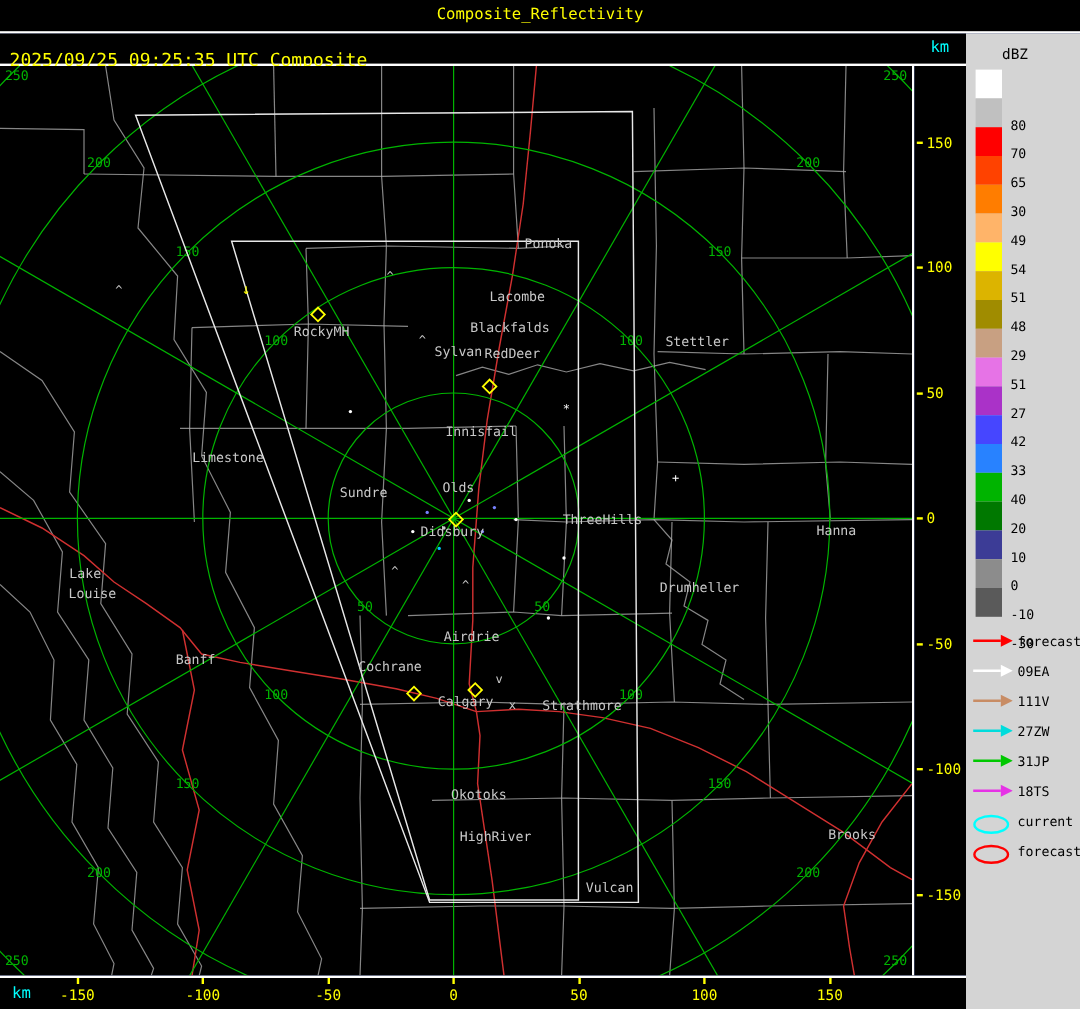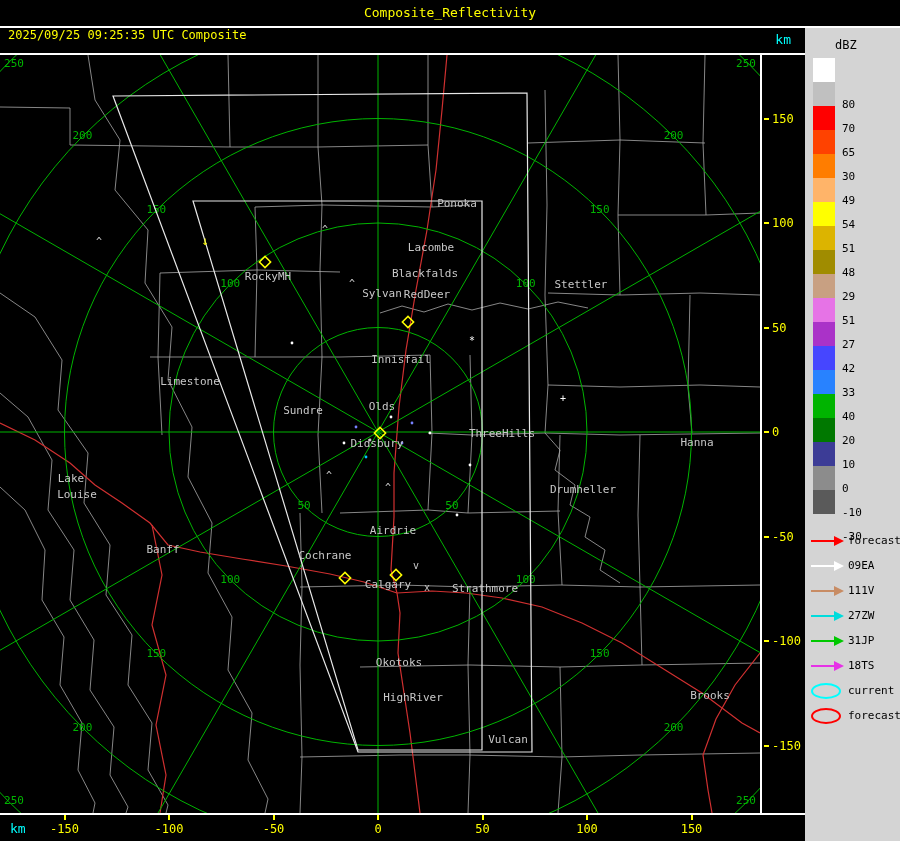--- a/index.html
+++ b/index.html
@@ -3,39 +3,39 @@
 <meta charset="utf-8">
 <style>
   html,body{margin:0;padding:0;background:#000;}
   .app{position:relative;width:900px;height:841px;background:#1d4ed8;overflow:hidden;
        font-family:"DejaVu Sans Mono","Liberation Mono",monospace;}
   .titlebar{height:26px;line-height:26px;text-align:center;color:#ffff00;font-size:13px;
             border-bottom:2px solid #ffffff;background:#000;}
   .content{display:flex;height:813px;}
   .left{width:805px;display:flex;flex-direction:column;}
   .header-row{position:relative;height:25px;border-bottom:2px solid #ffffff;background:#000;}
-  .timestamp{position:absolute;left:8px;top:0;color:#ffff00;font-size:12px;}
+  .timestamp{position:absolute;left:8px;top:13px;color:#ffff00;font-size:15px;}
   .km-top{position:absolute;right:14px;top:4px;color:#00ffff;font-size:13px;}
   .map-row{display:flex;height:758px;}
   .map-holder{width:760px;height:758px;background:#000;border-right:2px solid #ffffff;position:relative;}
   #radar-svg{display:block;}
   .y-axis{position:relative;width:43px;background:#000;}
   .ytick{position:absolute;left:2px;display:flex;align-items:center;color:#ffff00;font-size:12px;height:16px;}
   .ytick .dash{display:inline-block;width:5px;height:2px;background:#ffff00;margin-right:3px;}
   .x-axis{position:relative;height:26px;border-top:2px solid #ffffff;background:#000;}
   .km-bottom{position:absolute;left:10px;top:6px;color:#00ffff;font-size:13px;}
   .xtick{position:absolute;top:7px;width:44px;text-align:center;color:#ffff00;font-size:12px;}
   .xtickmark{position:absolute;top:0;width:2px;height:5px;background:#ffff00;}
   .sidebar{width:117px;background:#d4d4d4;box-sizing:border-box;padding-top:10px;color:#000;}
   .scale-title{margin-left:30px;font-size:12px;margin-bottom:6px;}
   .scale-row{display:flex;height:24px;padding-left:8px;align-items:stretch;}
   .swatch{width:22px;height:24px;}
   .slabel{margin-left:7px;font-size:11px;line-height:24px;margin-top:35px;}
   #legend-rows{margin-top:14px;}
-  .legend-row{display:flex;align-items:center;height:25px;padding-left:5px;}
+  .legend-row{display:flex;height:25px;padding-left:5px;}
   .legend-row svg{flex:0 0 auto;}
   .llabel{margin-left:4px;font-size:11px;}
 </style>
 </head>
 <body>
 
 <div class="app">
   <div class="titlebar">Composite_Reflectivity</div>
   <div class="content">
     <div class="left">

